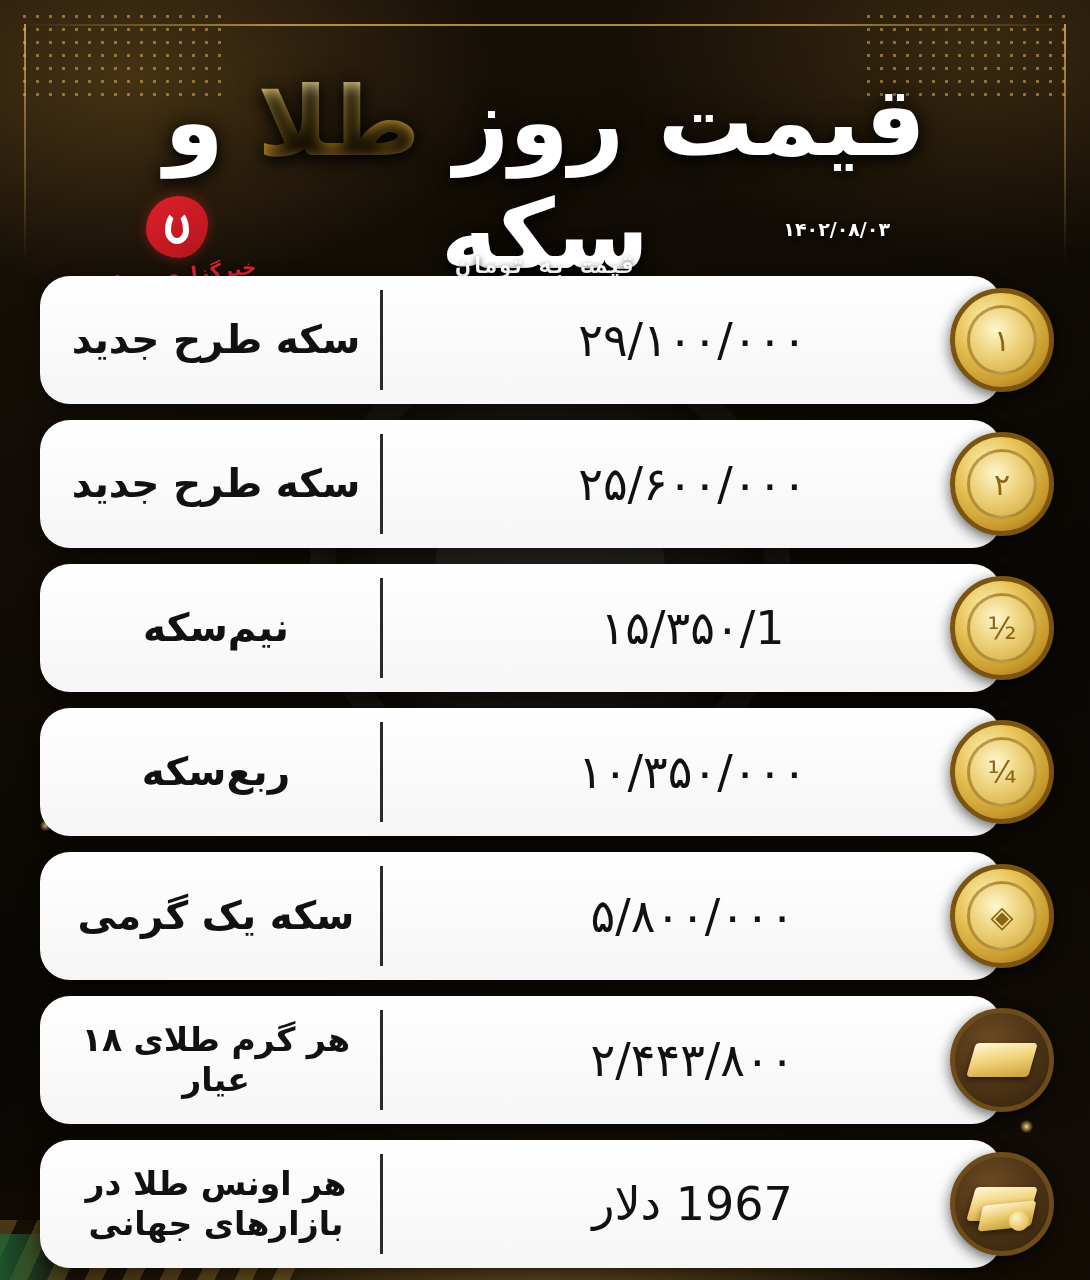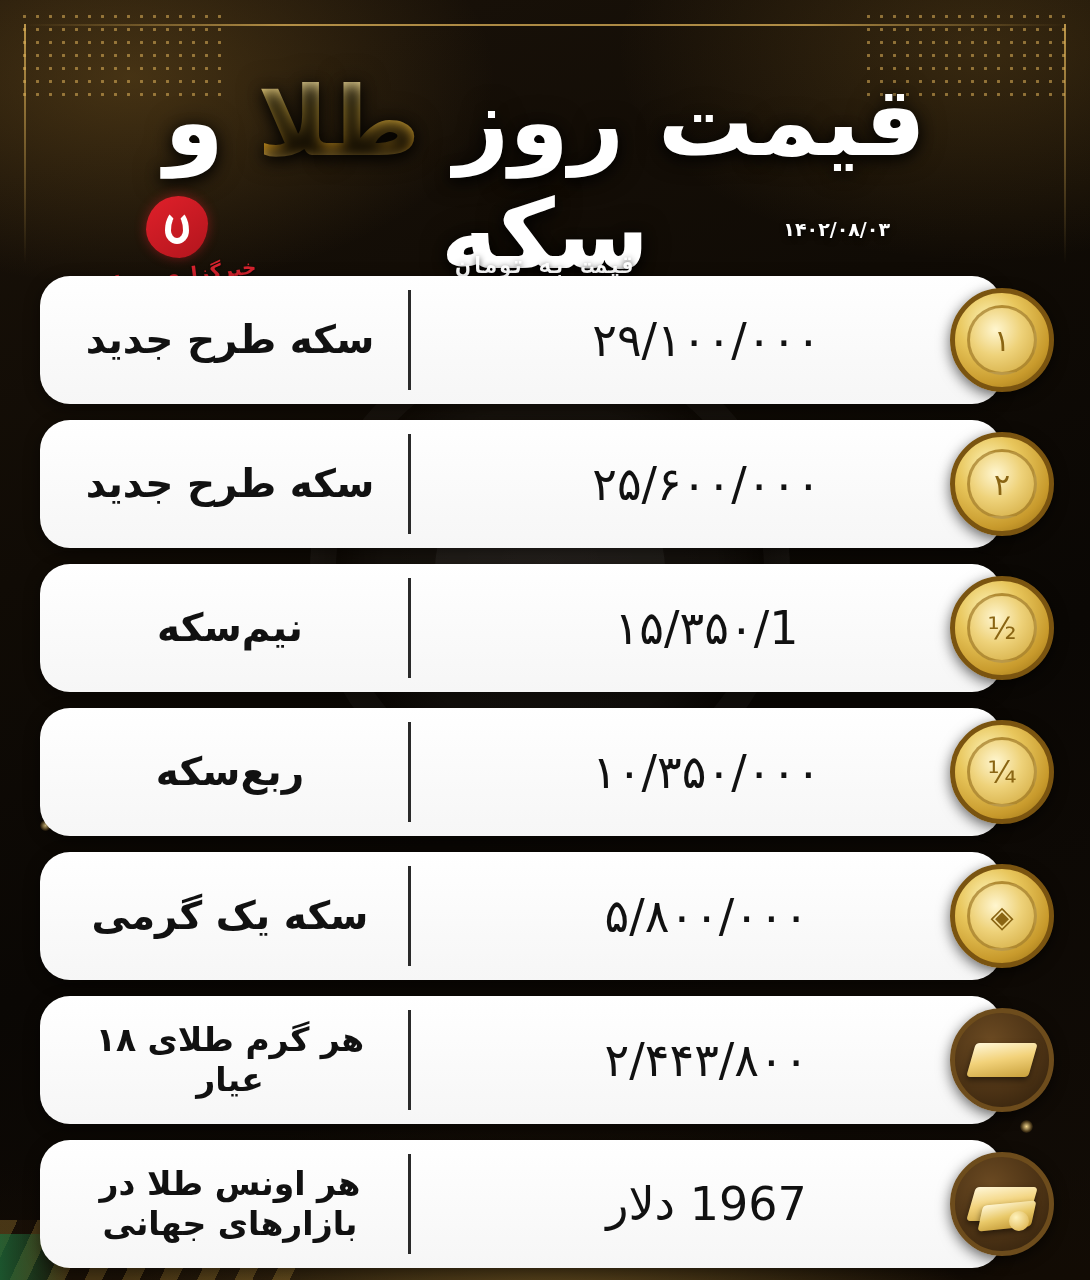--- a/index.html
+++ b/index.html
@@ -190,21 +190,21 @@
     margin-right: 48px;
     height: 128px;
     margin-top: 6px;
     background: linear-gradient(180deg, #ffffff 0%, #f6f6f6 100%);
     border-radius: 30px;
     box-shadow: 0 4px 16px rgba(0,0,0,0.45);
     overflow: hidden;
   }
 
   .label {
-    width: 368px;
+    width: 340px;
     padding-left: 26px;
     padding-right: 14px;
     text-align: center;
     font-size: 39px;
     font-weight: 700;
     color: #111111;
     line-height: 1.22;
     direction: rtl;
   }
   .label.small { font-size: 33px; }

